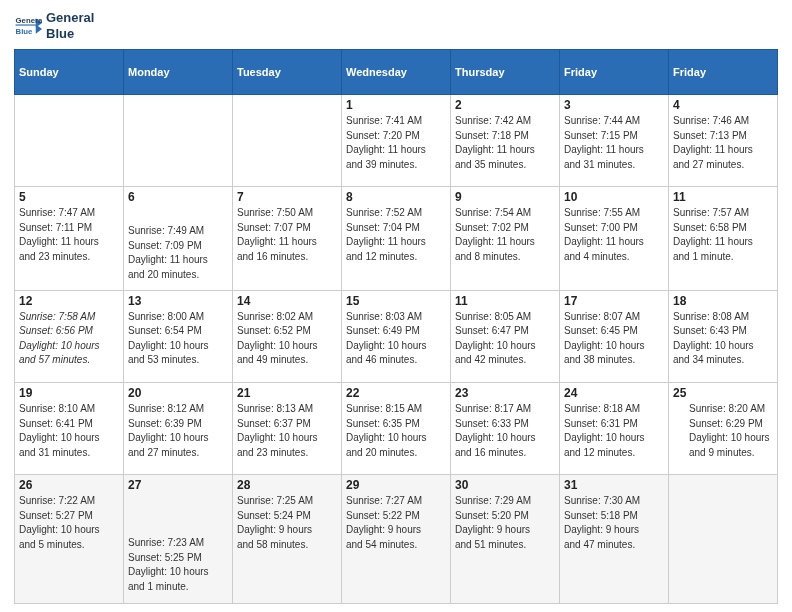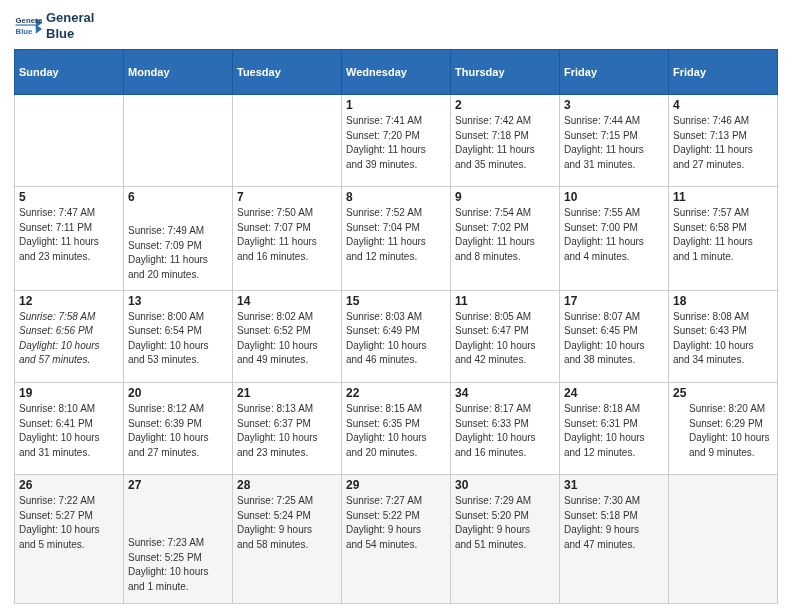--- a/index.html
+++ b/index.html
@@ -289,21 +289,21 @@
 and 23 minutes.</div>
           </td>
           <td>
             <span class="day-number">22</span>
             <div class="day-info" style="white-space: pre-line;">Sunrise: 8:15 AM
 Sunset: 6:35 PM
 Daylight: 10 hours
 and 20 minutes.</div>
           </td>
           <td>
-            <span class="day-number">34</span>
+            <span class="day-number">23</span>
             <div class="day-info" style="white-space: pre-line;">Sunrise: 8:17 AM
 Sunset: 6:33 PM
 Daylight: 10 hours
 and 16 minutes.</div>
           </td>
           <td>
             <span class="day-number">24</span>
             <div class="day-info" style="white-space: pre-line;">Sunrise: 8:18 AM
 Sunset: 6:31 PM
 Daylight: 10 hours

